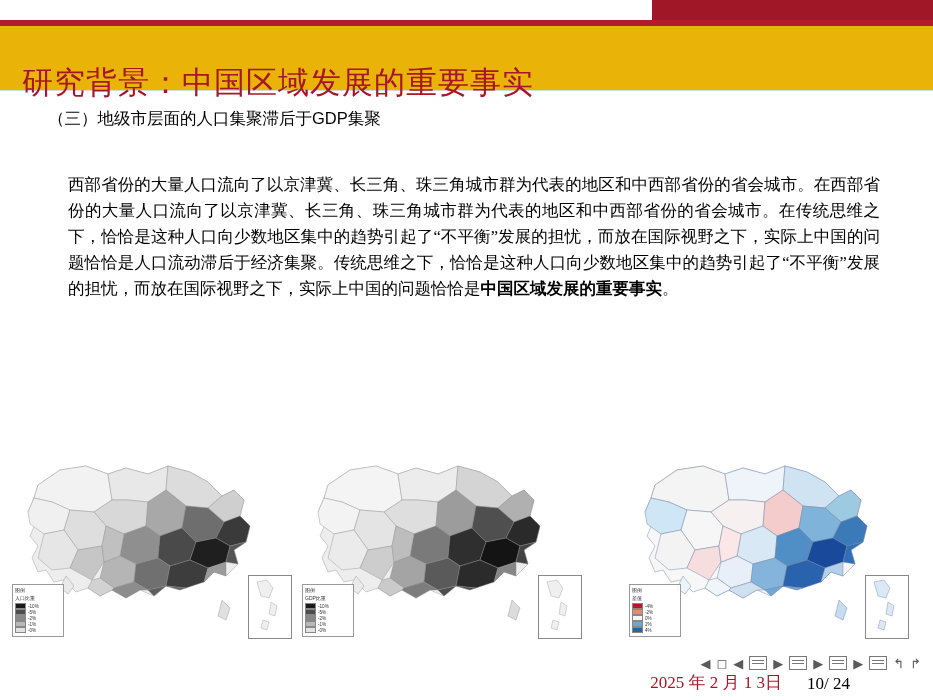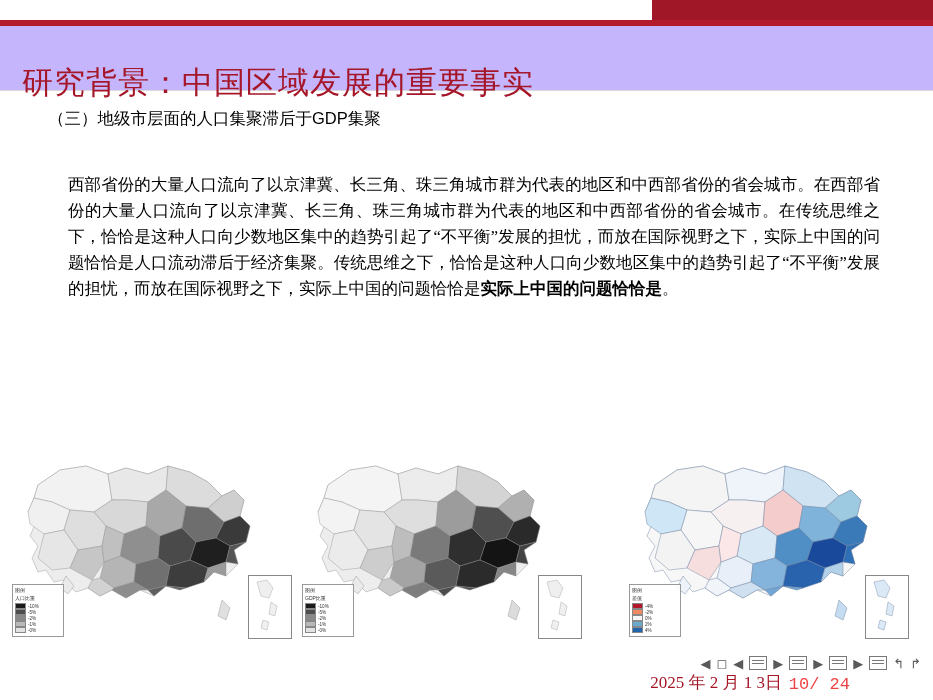--- a/index.html
+++ b/index.html
@@ -41,21 +41,21 @@
     width: 933px;
     height: 6px;
     background: #b31b2d;
   }
   
   .title-area {
     position: absolute;
     top: 26px; left: 0;
     width: 933px;
     height: 64px;
-    background: #c4b5fd;
+    background: #eab308;
     border-bottom: 1px solid #d9d9d9;
   }
   .slide-title {
     position: absolute;
     left: 22px;
     top: 36px;
     font-family: "Liberation Serif", serif;
     font-size: 31px;
     color: #a51728;
     letter-spacing: 1px;
@@ -212,43 +212,43 @@
     bottom: 4px;
     font-family: "Liberation Serif", serif;
     font-size: 17px;
     color: #a51728;
     white-space: nowrap;
   }
   .footer-page {
     position: absolute;
     right: 10px;
     bottom: 4px;
-    font-family: Liberation Mono, monospace;
+    font-family: Liberation Serif, serif;
     font-size: 17px;
-    color: #ef4444;
+    color: #000000;
     white-space: nowrap;
   }
 </style>
 </head>
 <body>
 
 <div class="topbar">
   <div class="left"></div>
   <div class="right"></div>
 </div>
 <div class="redband"></div>
 
 <div class="title-area">
   <div class="slide-title">研究背景：中国区域发展的重要事实</div>
 </div>
 
 <div class="subtitle">（三）地级市层面的人口集聚滞后于GDP集聚</div>
 
 <div class="body-block">
-  <p><span>西部省份的大量人口流向了以京津冀、长三角、珠三角城市群为代表的地区和中西部省份的省会城市。在西部省份的大量人口流向了以京津冀、长三角、珠三角城市群为代表的地区和中西部省份的省会城市。在传统思维之下，恰恰是这种人口向少数地区集中的趋势引起了“不平衡”发展的担忧，而放在国际视野之下，实际上中国的问题恰恰是人口流动滞后于经济集聚。传统思维之下，恰恰是这种人口向少数地区集中的趋势引起了“不平衡”发展的担忧，而放在国际视野之下，实际上中国的问题恰恰是</span><span class="bold-inline">实际上中国的问题恰恰是</span><span>。</span></p>
+  <p><span>西部省份的大量人口流向了以京津冀、长三角、珠三角城市群为代表的地区和中西部省份的省会城市。在西部省份的大量人口流向了以京津冀、长三角、珠三角城市群为代表的地区和中西部省份的省会城市。在传统思维之下，恰恰是这种人口向少数地区集中的趋势引起了“不平衡”发展的担忧，而放在国际视野之下，实际上中国的问题恰恰是人口流动滞后于经济集聚。传统思维之下，恰恰是这种人口向少数地区集中的趋势引起了“不平衡”发展的担忧，而放在国际视野之下，实际上中国的问题恰恰是</span><span class="bold-inline">中国区域发展的重要事实</span><span>。</span></p>
 </div>
 
 <div class="maps-row">
 
   <div class="map-fig m1">
     <svg class="map-canvas" viewBox="0 0 290 215">
       <g stroke="#8a8a8a" stroke-width="0.4">
         <path d="M30 55 L52 40 L78 36 L100 44 L118 38 L140 44 L160 36 L182 42 L200 52 L214 66 L226 60 L236 70 L232 86 L242 96 L238 112 L226 120 L230 134 L218 146 L206 142 L196 152 L186 148 L172 160 L158 156 L146 166 L132 160 L118 168 L104 160 L92 166 L80 158 L68 162 L56 150 L46 152 L38 140 L30 142 L24 128 L30 116 L22 106 L28 92 L20 82 L26 68 Z" fill="#ededed"></path>
         <path d="M30 55 L52 40 L78 36 L100 44 L104 70 L86 82 L62 80 L44 72 L26 68 Z" fill="#f2f2f2"></path>
         <path d="M100 44 L118 38 L140 44 L160 36 L158 60 L140 72 L120 70 L104 70 Z" fill="#e8e8e8"></path>

